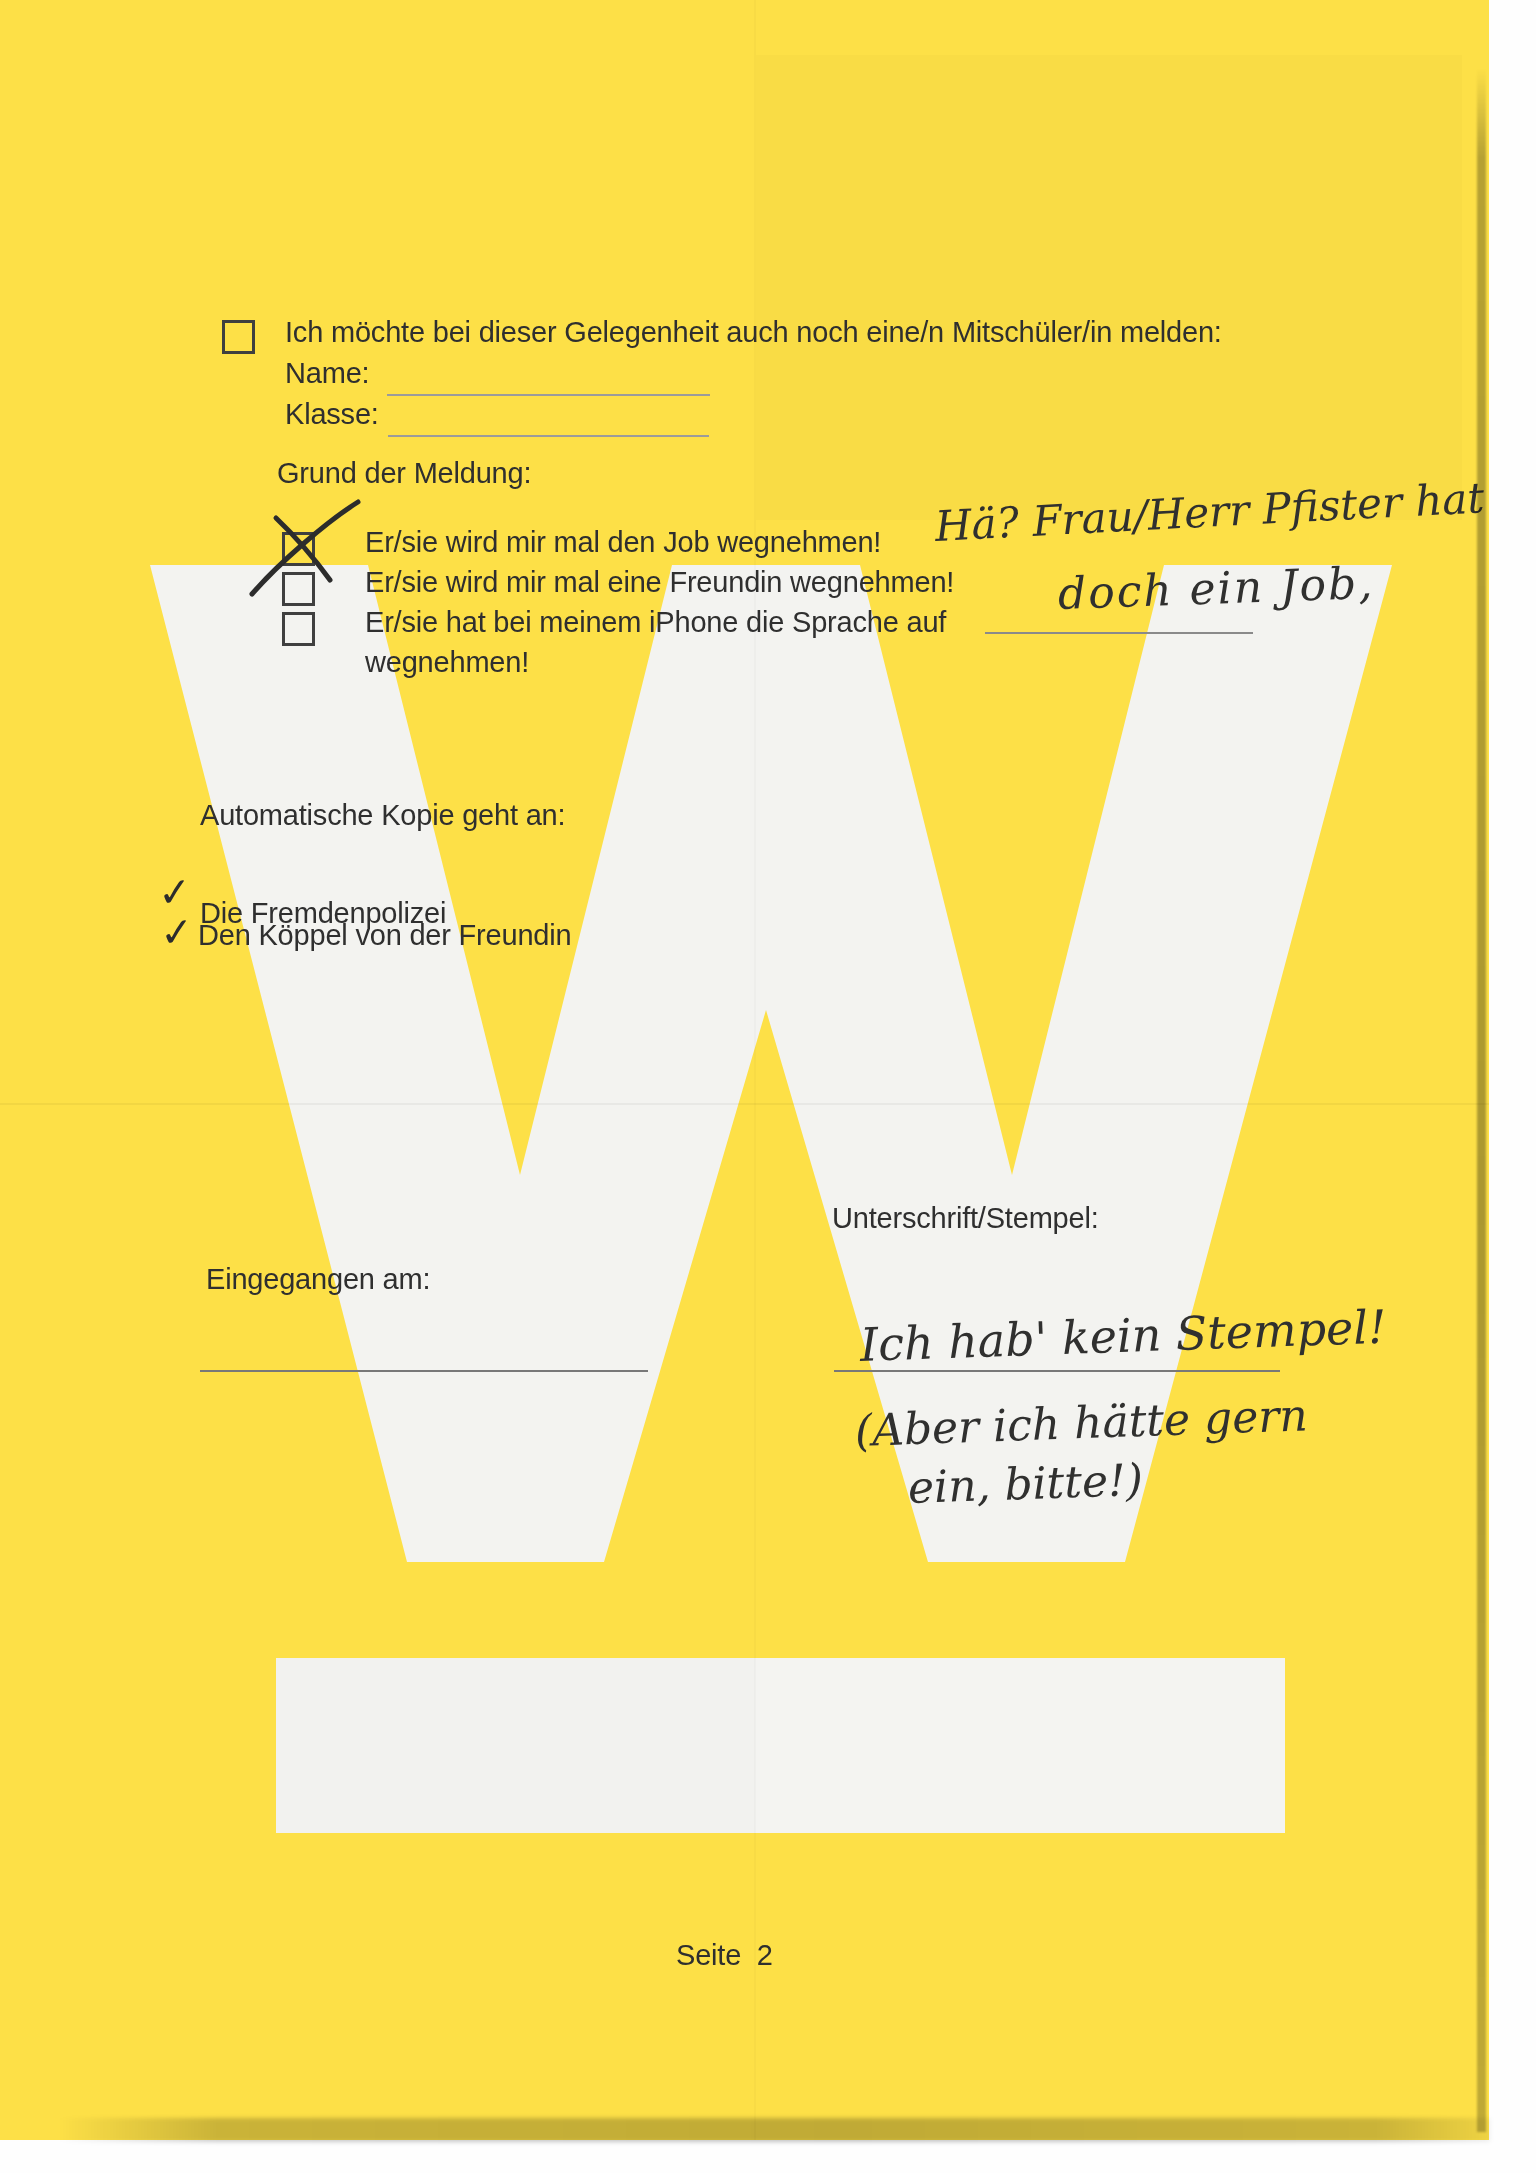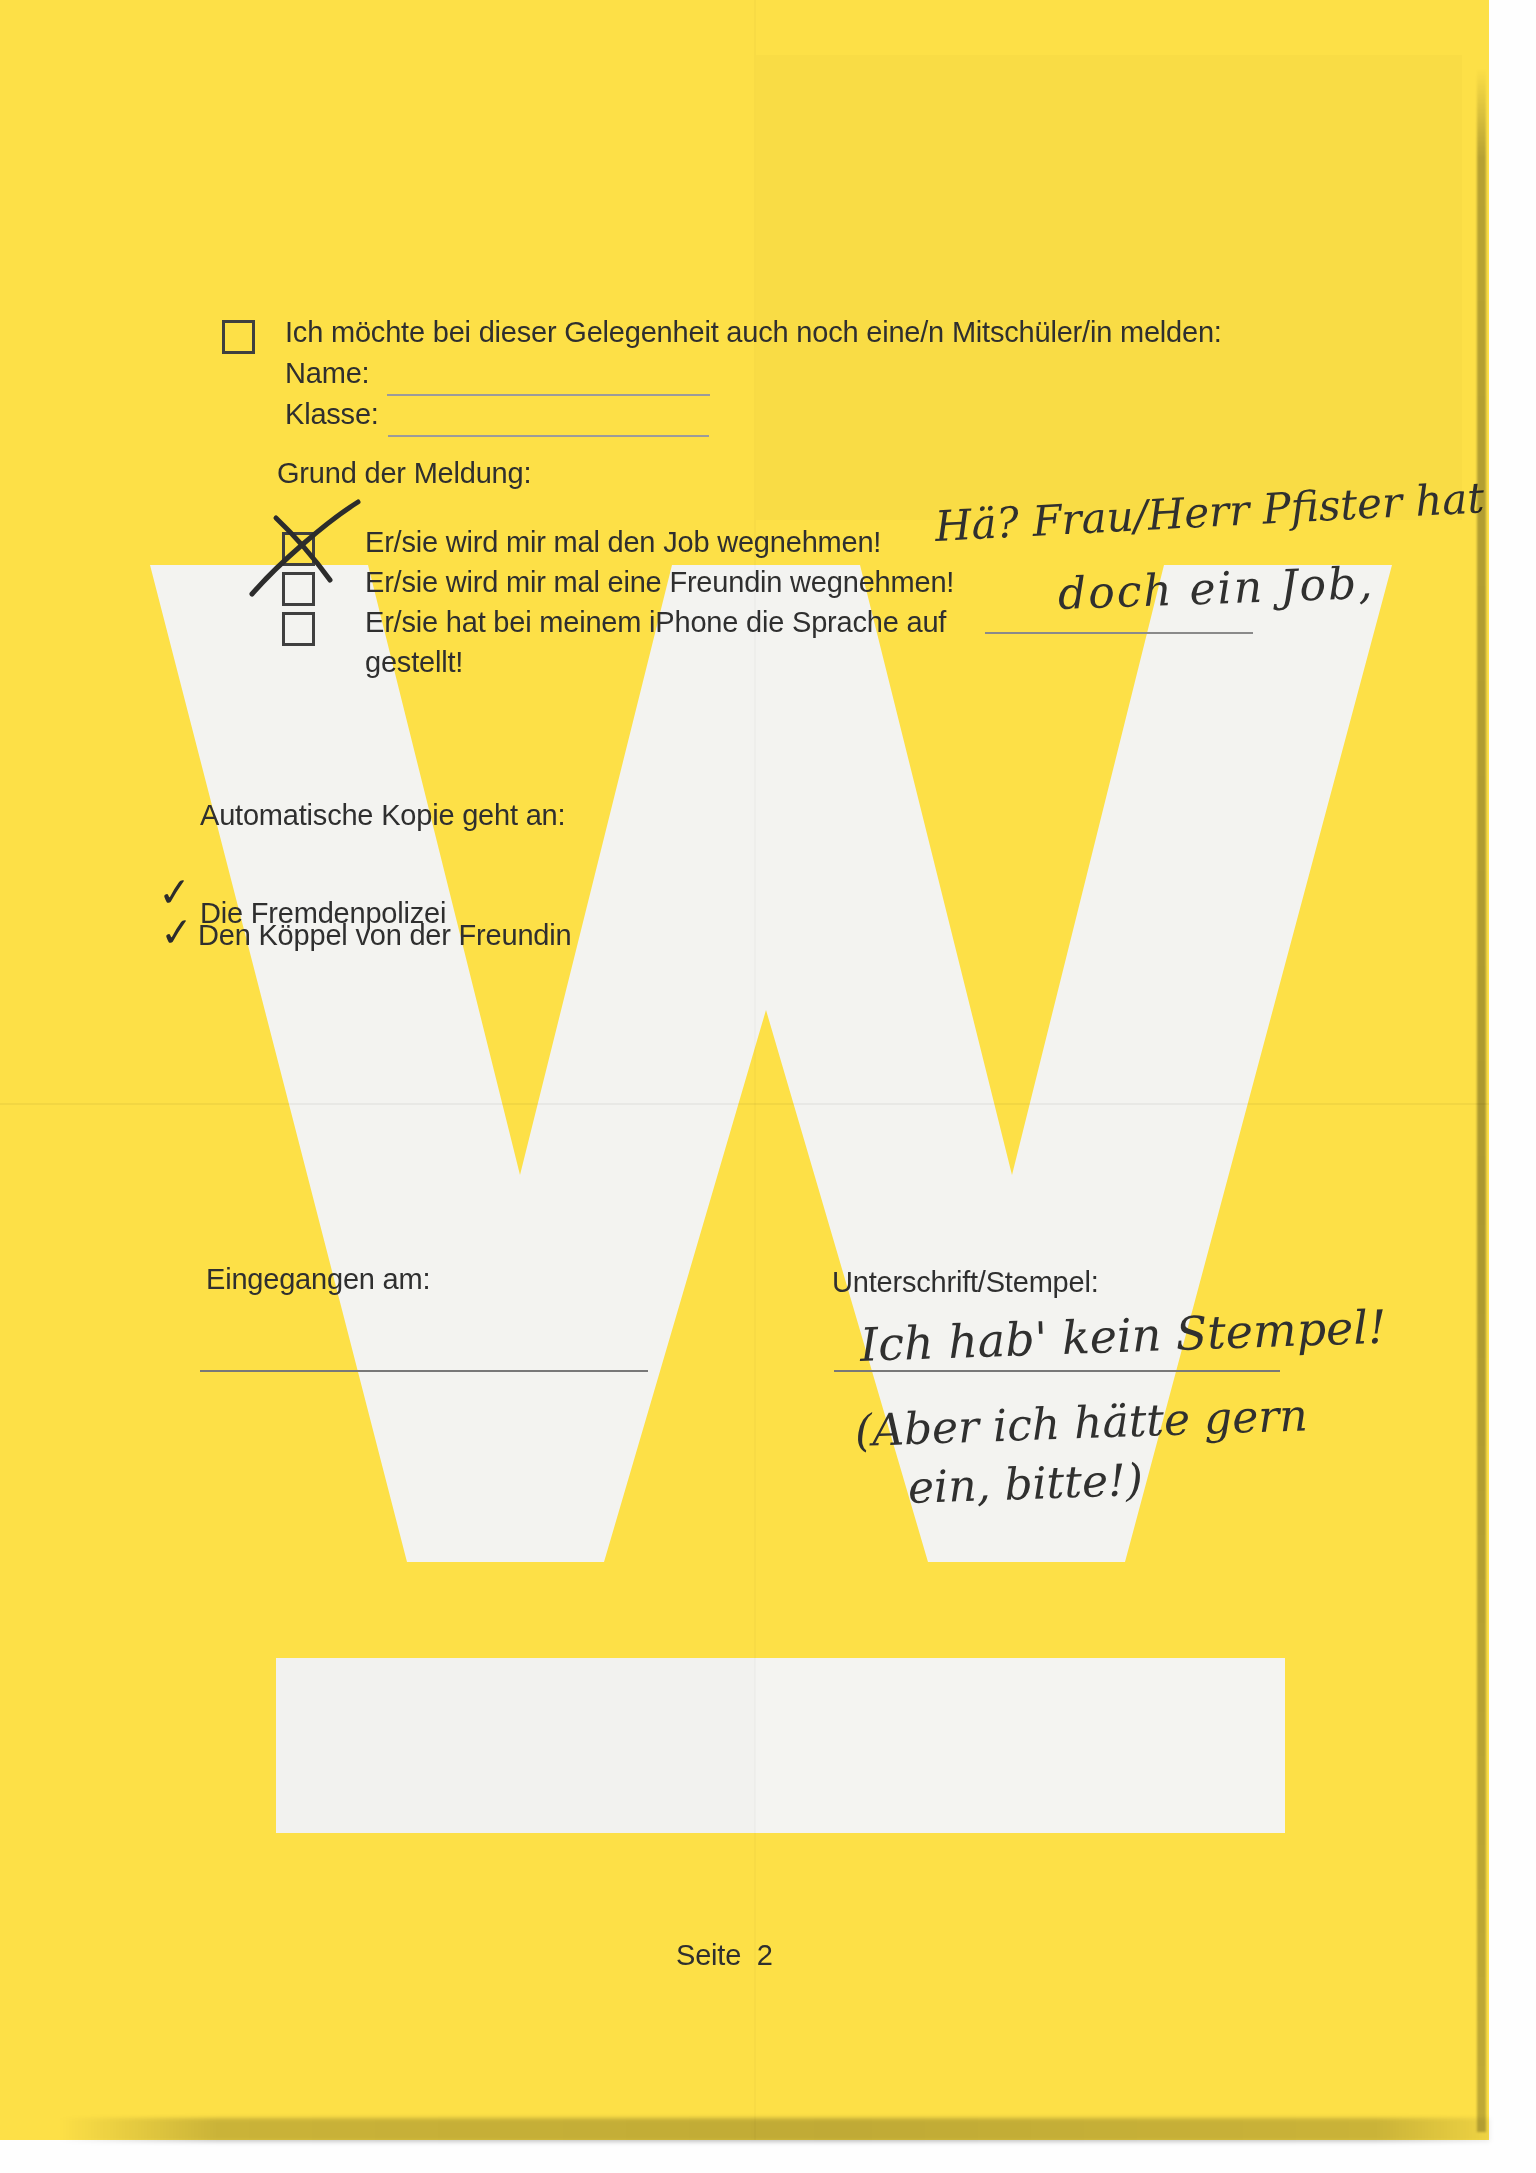--- a/index.html
+++ b/index.html
@@ -65,37 +65,37 @@
       <path d="M36,26 C55,44 74,66 90,88" fill="none" stroke="#2c2c2c" stroke-width="5" stroke-linecap="round"></path>
     </svg>
     <span class="t" style="left:365px;top:525px;">Er/sie wird mir mal den Job wegnehmen!</span>
 
     <span class="checkbox" style="left:282px;top:572px;"></span>
     <span class="t" style="left:365px;top:565px;">Er/sie wird mir mal eine Freundin wegnehmen!</span>
 
     <span class="checkbox" style="left:282px;top:612px;"></span>
     <span class="t" style="left:365px;top:605px;">Er/sie hat bei meinem iPhone die Sprache auf</span>
     <span class="line" style="left:985px;top:632px;width:268px;border-bottom-color:#8a8a8a;"></span>
-    <span class="t" style="left:365px;top:645px;">gestellt!</span>
+    <span class="t" style="left:365px;top:645px;">wegnehmen!</span>
 
     <span class="hw" style="left:935px;top:502px;font-size:42px;transform:rotate(-3deg);">Hä? Frau/Herr Pfister hat</span>
     <span class="hw" style="left:1058px;top:568px;font-size:44px;letter-spacing:2px;transform:rotate(-2deg);">doch ein Job,</span>
 
     <span class="t" style="left:200px;top:798px;">Automatische Kopie geht an:</span>
 
     <span class="checkmark" style="left:158px;top:872px;">✓</span>
     <span class="t" style="left:200px;top:896px;">Die Fremdenpolizei</span>
 
     <span class="checkmark" style="left:160px;top:912px;">✓</span>
     <span class="t" style="left:198px;top:918px;">Den Köppel von der Freundin</span>
 
     <span class="t" style="left:206px;top:1262px;">Eingegangen am:</span>
     <span class="line-dark" style="left:200px;top:1370px;width:448px;"></span>
 
-    <span class="t" style="left:832px;top:1265px;">Unterschrift/Stempel:</span>
+    <span class="t" style="left:832px;top:1201px;">Unterschrift/Stempel:</span>
     <span class="line-dark" style="left:834px;top:1370px;width:446px;"></span>
 
     <span class="hw" style="left:860px;top:1318px;font-size:46px;transform:rotate(-2deg);">Ich hab' kein Stempel!</span>
     <span class="hw" style="left:855px;top:1405px;font-size:44px;transform:rotate(-2deg);">(Aber ich hätte gern</span>
     <span class="hw" style="left:908px;top:1462px;font-size:44px;transform:rotate(-2deg);">ein, bitte!)</span>
 
     <span class="t footer" style="left:676px;top:1938px;">Seite  2</span>
   </div>
 
   <div class="edge-right"></div>

